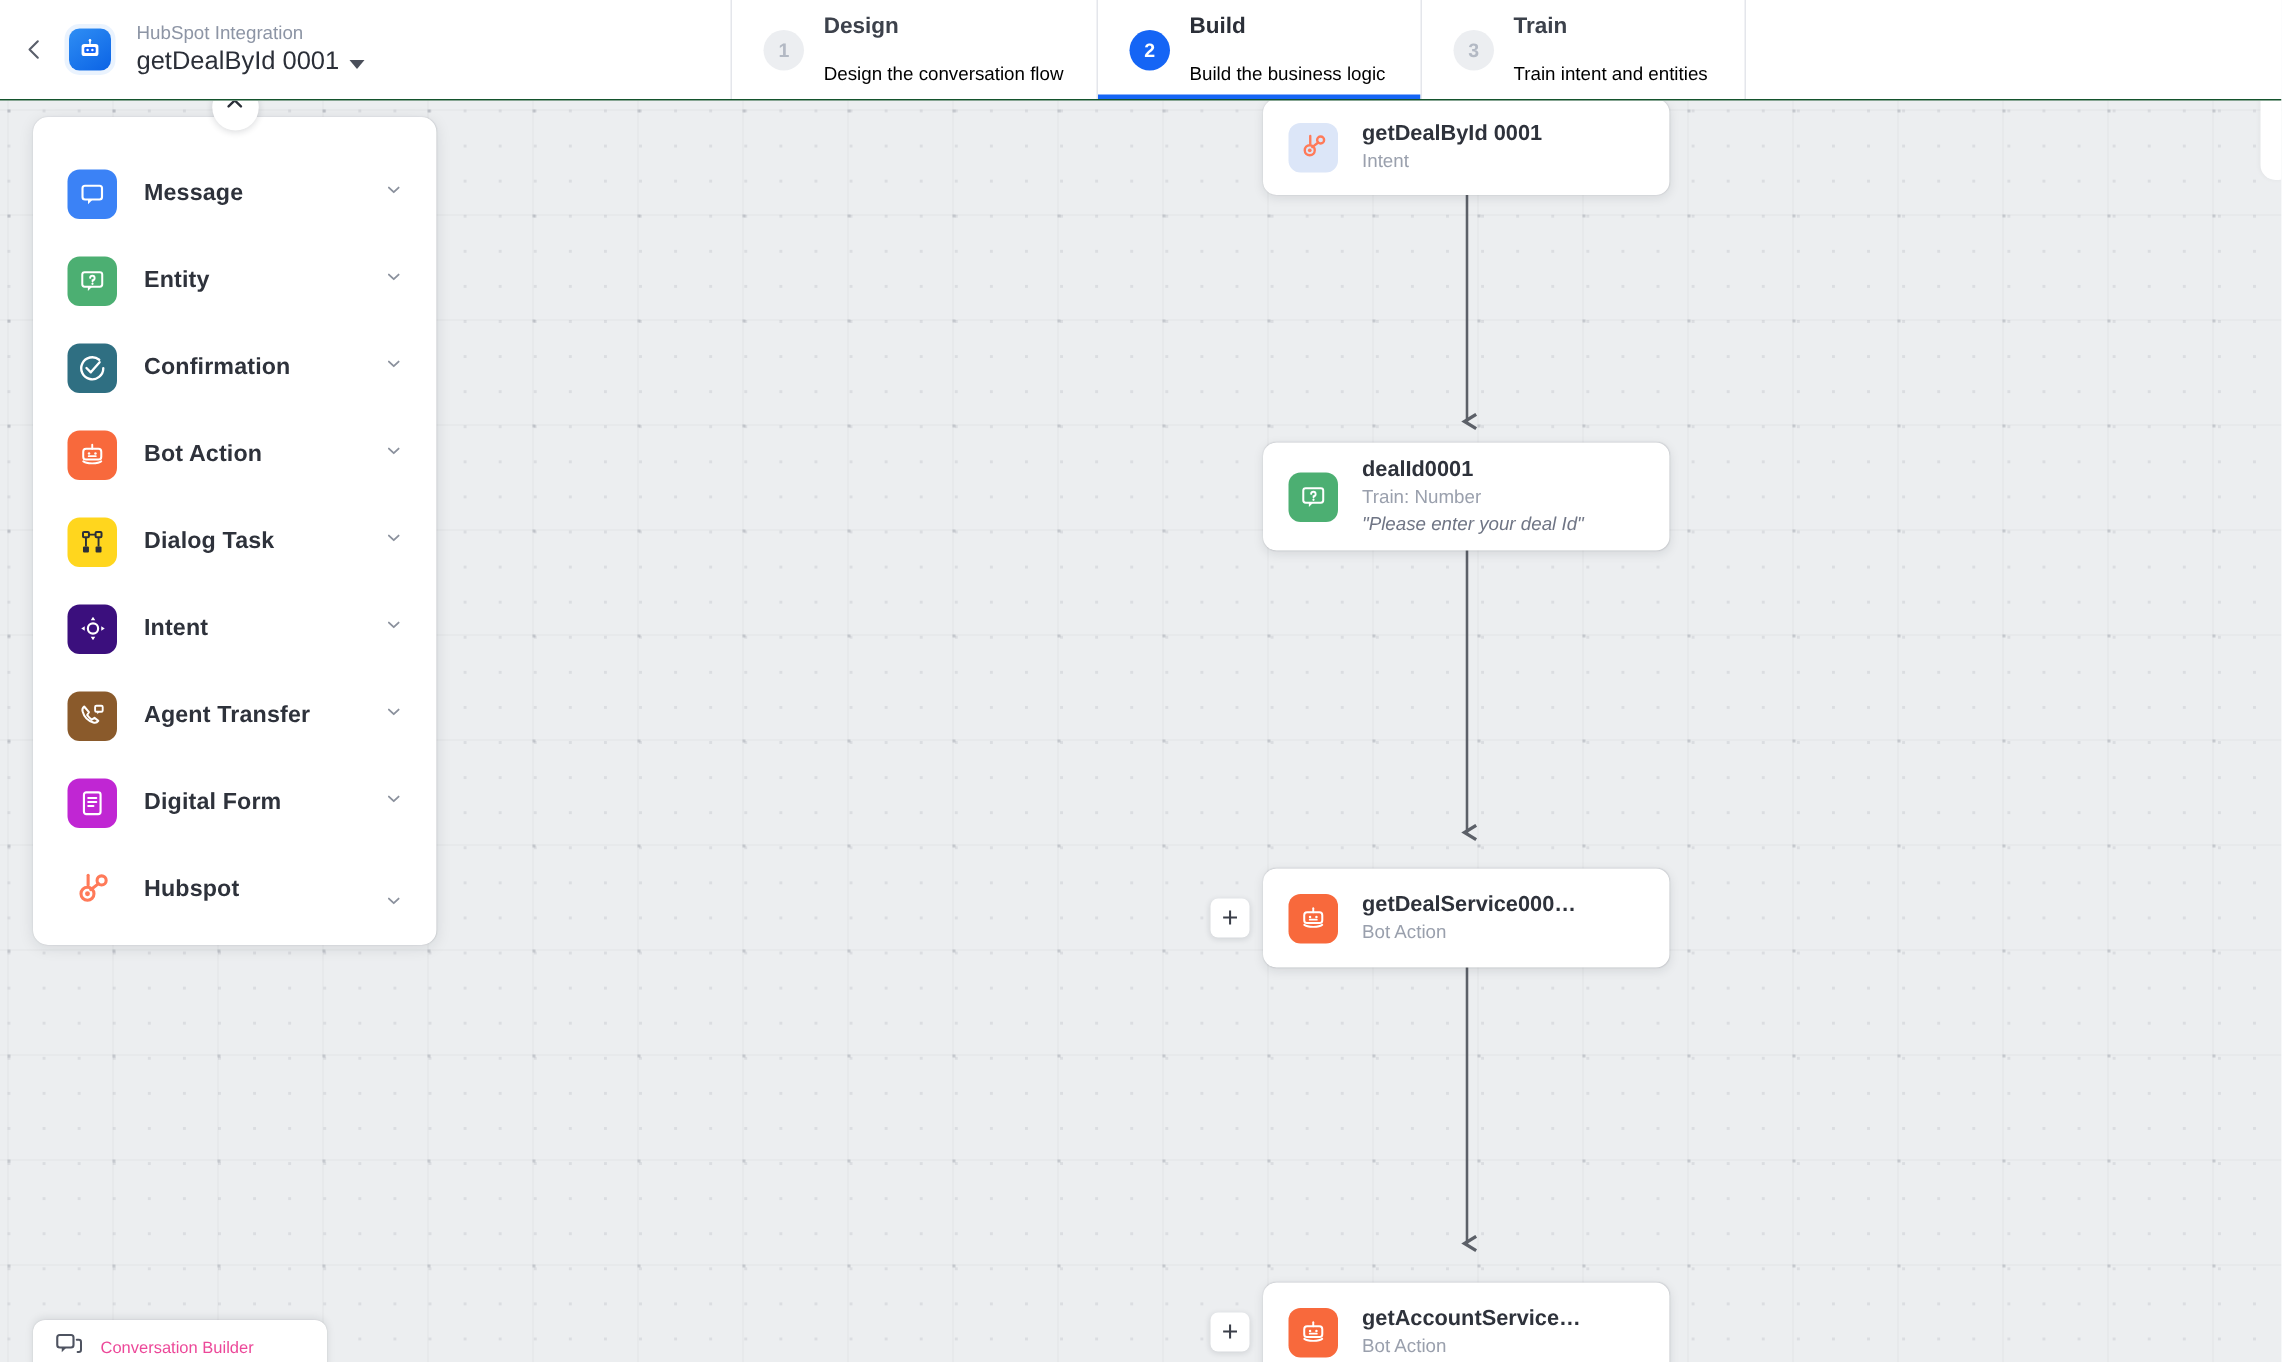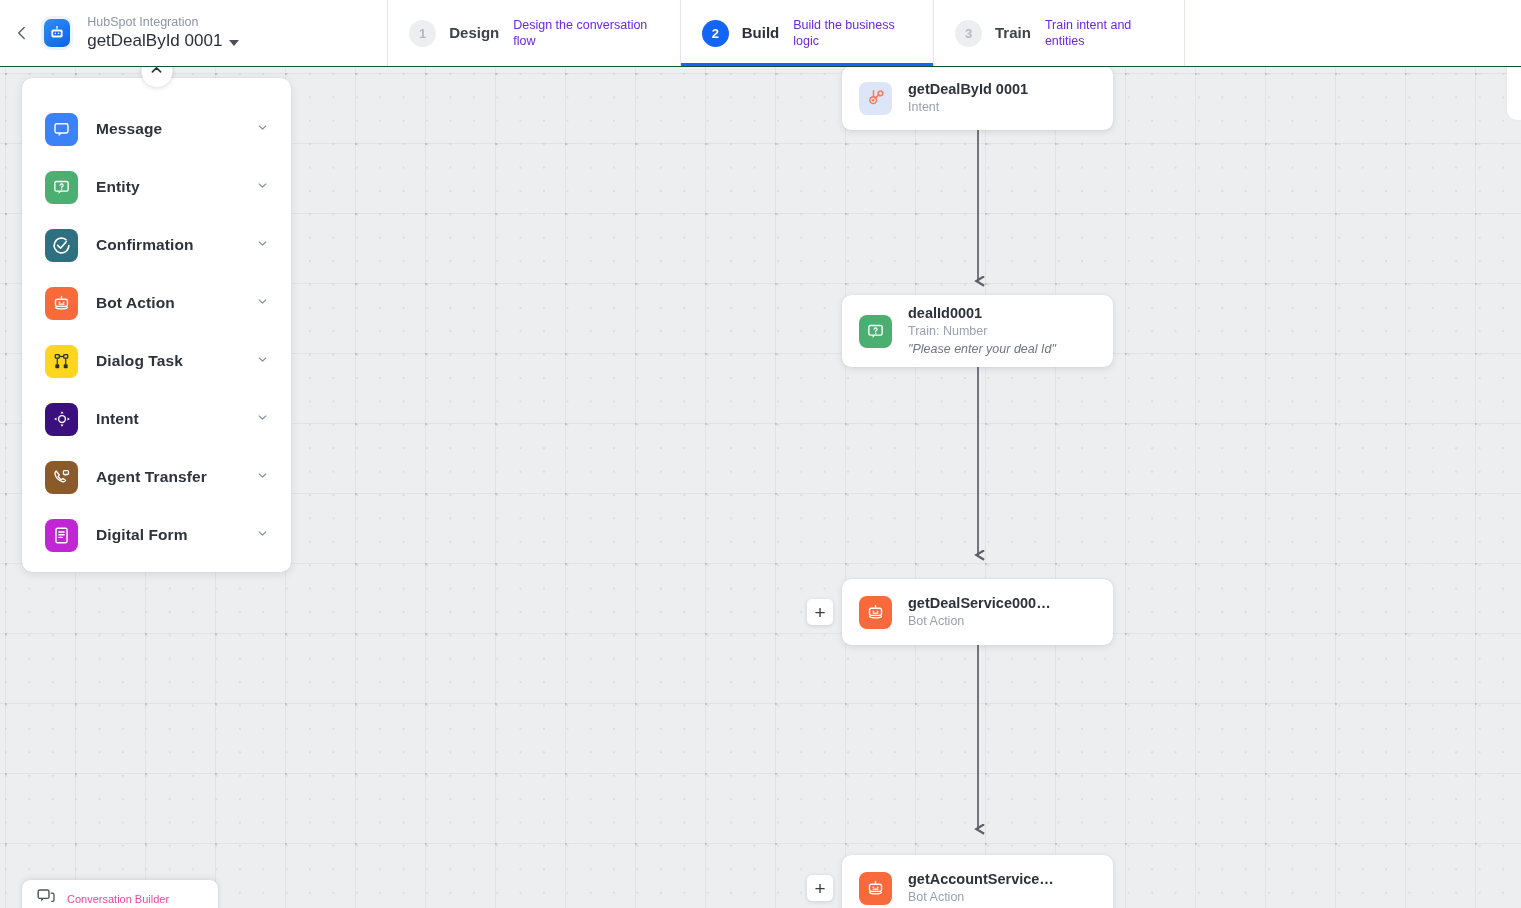--- a/index.html
+++ b/index.html
@@ -63,24 +63,24 @@
     content: ""; position: absolute; left: 0; right: 0; bottom: 0;
     height: 3px; background: #1565f5;
   }
   .step-num {
     width: 27px; height: 27px; border-radius: 50%;
     background: #eceef1; color: #b3b9c4;
     display: flex; align-items: center; justify-content: center;
     font-size: 13px; font-weight: 700; flex: 0 0 auto;
   }
   .step.active .step-num { background: #1565f5; color: #fff; }
-  .step-txt { display: flex; flex-direction: row; gap: 14px; align-items: center; }
+  .step-txt { display: flex; flex-direction: column; gap: 14px; }
   .step-title { font-size: 15px; font-weight: 700; color: #2b2f38; line-height: 18px; }
   .step.muted .step-title { color: #3c414b; }
-  .step-desc { font-size: 12.5px; color: #6d28d9; line-height: 16px; }
+  .step-desc { font-size: 12.5px; color: #000000; line-height: 16px; }
 
   .hdr-tail { flex: 1 1 auto; border-left: 1px solid #e4e6eb; }
 
   
   .canvas {
     position: absolute; top: 67px; left: 0;
     width: 1521px; height: 841px;
     background-color: #eceef0;
     background-image:
       radial-gradient(circle at 1px 1px, rgba(150,155,165,.42) 1px, transparent 1.2px),
@@ -455,20 +455,37 @@
           </svg>
         </div>
         <div class="pal-label">Digital Form</div>
         <span class="pal-chev">
           <svg width="13" height="13" viewBox="0 0 16 16" fill="none">
             <path d="M4 6.2 8 10l4-3.8" stroke="#8b919d" stroke-width="1.5" stroke-linecap="round" stroke-linejoin="round"></path>
           </svg>
         </span>
       </div>
 
+      <div class="pal-item">
+        <div class="pal-ico plain">
+          <svg width="26" height="26" viewBox="0 0 24 24" fill="none">
+            <circle cx="17.3" cy="6.4" r="2.8" stroke="#ff7a59" stroke-width="1.9"></circle>
+            <path d="M15.4 8.4 10.6 12.1" stroke="#ff7a59" stroke-width="1.9" stroke-linecap="round"></path>
+            <path d="M9 3.2v6.1" stroke="#ff7a59" stroke-width="1.9" stroke-linecap="round"></path>
+            <circle cx="8.6" cy="14.6" r="4" stroke="#ff7a59" stroke-width="1.9"></circle>
+            <circle cx="8.6" cy="14.6" r="1.5" fill="#ff7a59"></circle>
+          </svg>
+        </div>
+        <div class="pal-label">Hubspot</div>
+        <span class="pal-chev" style="align-self:flex-end; margin-bottom:10px;">
+          <svg width="13" height="13" viewBox="0 0 16 16" fill="none">
+            <path d="M4 6.2 8 10l4-3.8" stroke="#8b919d" stroke-width="1.5" stroke-linecap="round" stroke-linejoin="round"></path>
+          </svg>
+        </span>
+      </div>
     </div>
 
     <div class="botbar">
       <span>
         <svg width="20" height="20" viewBox="0 0 24 24" fill="none">
           <rect x="2.6" y="3.6" width="13" height="10" rx="2" stroke="#4e5360" stroke-width="1.7"></rect>
           <path d="M6.2 13.6 6.2 17.4 10 13.6" fill="#4e5360"></path>
           <path d="M18.2 7.4h1.6a1.8 1.8 0 0 1 1.8 1.8v6.2a1.8 1.8 0 0 1-1.8 1.8h-.9" stroke="#4e5360" stroke-width="1.6" stroke-linecap="round"></path>
         </svg>
       </span>

